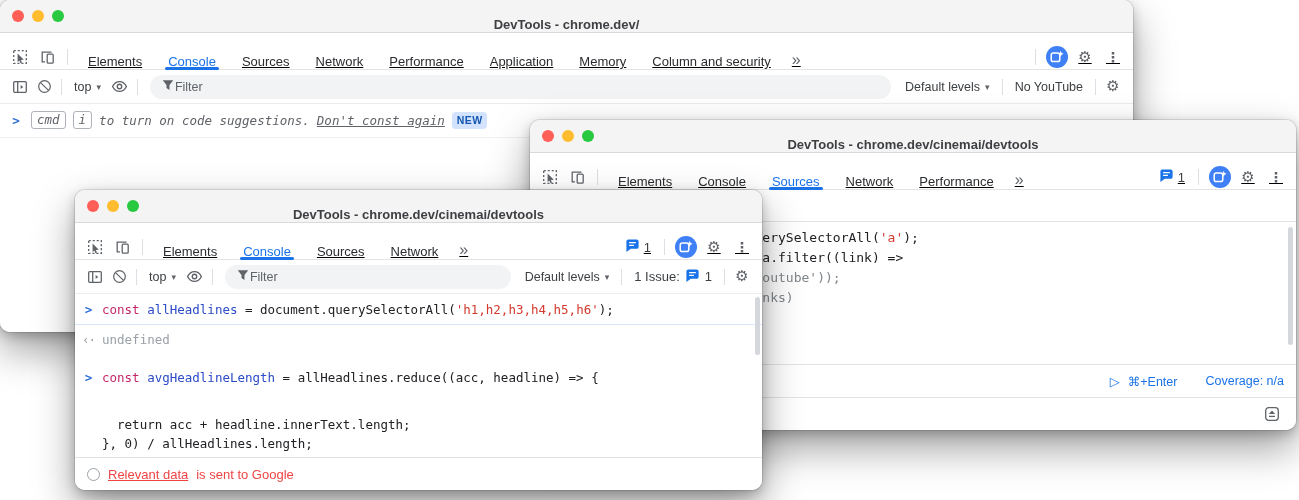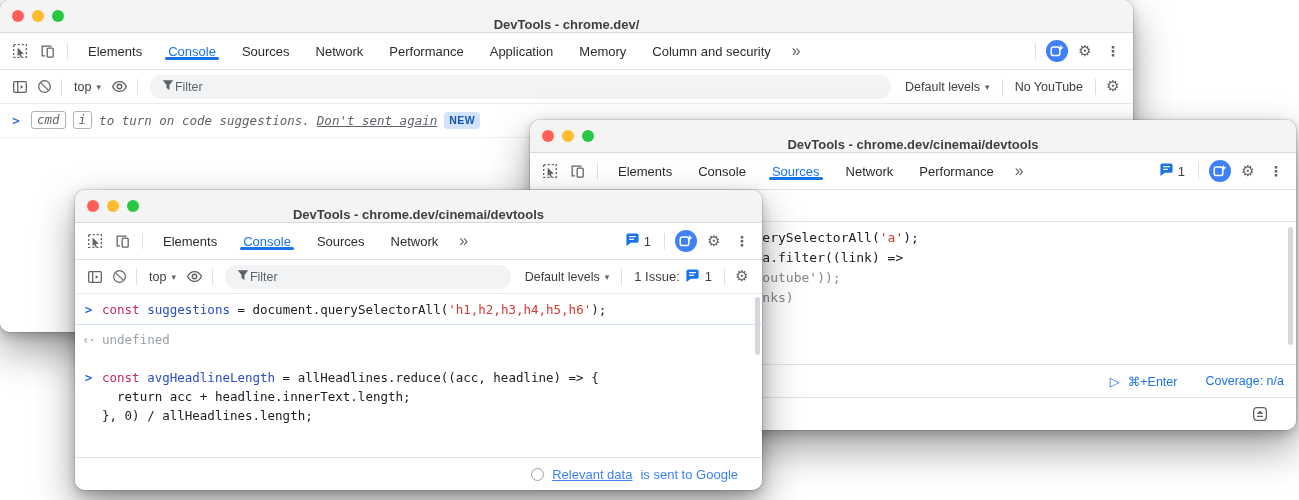--- a/index.html
+++ b/index.html
@@ -11,21 +11,21 @@
   #win2{left:530px;top:120px;width:766px;height:310px;z-index:2;}
   #win3{left:75px;top:190px;width:687px;height:300px;z-index:3;}
 
   .titlebar{height:32px;flex:none;background:#f4f4f5;border-bottom:1px solid #d9d9d9;
             display:flex;align-items:center;justify-content:center;position:relative;}
   .lights{position:absolute;left:12px;top:0;bottom:0;display:flex;align-items:center;gap:8px;}
   .light{width:12px;height:12px;border-radius:50%;}
   .l-red{background:#ff5f57;} .l-yellow{background:#febc2e;} .l-green{background:#28c840;}
   .title{font-size:13px;font-weight:600;color:#3d3f42;margin-top:16px;}
 
-  .tabbar{height:36px;flex:none;background:#fff;border-bottom:1px solid #e3e3e3;display:flex;align-items:center;padding:0 6px;}
+  .tabbar{height:36px;flex:none;background:#fff;border-bottom:1px solid #e3e3e3;display:flex;align-items:flex-end;padding:0 6px;text-decoration:underline;}
   .left-icons{display:flex;align-items:center;gap:3px;padding:0 2px;}
   .tab{display:flex;align-items:center;padding:0 13px;font-size:13px;color:#2a2c2f;position:relative;white-space:nowrap;}
   .tab.active{color:#1a73e8;}
   .tab.active::after{content:"";position:absolute;left:10px;right:10px;bottom:-1px;height:3px;border-radius:4px;background:#1a73e8;}
   .overflow{display:flex;align-items:center;padding:0 8px;color:#5f6368;font-size:16px;}
   .tab-right{margin-left:auto;display:flex;align-items:center;gap:4px;padding-right:2px;}
   .ibtn{min-width:24px;height:24px;display:flex;align-items:center;justify-content:center;color:#5f6368;border-radius:4px;flex:none;}
   .vsep{width:1px;height:16px;background:#dcdfe3;margin:0 5px;flex:none;align-self:center;}
   .glyph{font-size:15px;line-height:1;color:#5f6368;font-family:"DejaVu Sans",sans-serif;}
   .kebab{font-size:14px;font-weight:bold;}
@@ -50,22 +50,22 @@
   .console-area{flex:1;font-family:"DejaVu Sans Mono",monospace;font-size:12.5px;line-height:19px;position:relative;overflow:hidden;background:#fff;}
   .c-entry{display:flex;padding:6px 14px 5px 0;}
   .c-entry.first{border-bottom:1px solid #d8e6fd;}
   .c-prompt{width:27px;text-align:center;color:#2f6fd6;font-weight:bold;flex:none;}
   .c-marker{width:27px;text-align:center;color:#9aa0a6;flex:none;letter-spacing:-1px;}
   .c-code{white-space:pre;}
   .c-result{color:#9aa0a6;padding:5px 0;}
   .c-entry.block{margin-top:8px;}
   .tk-kw{color:#c42769;} .tk-vr{color:#2c4bc8;} .tk-st{color:#d43a2f;} .tk-d{color:#202124;} .tk-gy{color:#80868b;}
 
-  .footer{height:32px;flex:none;border-top:1px solid #e1e3e6;display:flex;align-items:center;padding:0 24px;gap:8px;
-          font-size:13px;color:#3b82f6;background:#fff;justify-content:flex-end;}
+  .footer{height:32px;flex:none;border-top:1px solid #e1e3e6;display:flex;align-items:center;padding:0 12px;gap:8px;
+          font-size:13px;color:#ef4444;background:#fff;}
   .o-circle{width:11px;height:11px;border:1.3px solid #9aa0a6;border-radius:50%;flex:none;}
   .f-link{text-decoration:underline;}
 
   .filetabs{height:31px;flex:none;border-bottom:1px solid #e3e3e3;display:flex;align-items:stretch;background:#fff;}
   .ft-toggle{width:34px;border-right:1px solid #ececec;display:flex;align-items:center;justify-content:center;color:#5f6368;flex:none;}
   .file-tab{display:flex;align-items:center;gap:9px;padding:0 10px 0 16px;color:#1a73e8;font-size:13px;position:relative;}
   .file-tab::after{content:"";position:absolute;left:3px;right:3px;bottom:-1px;height:3px;background:#1a73e8;border-radius:4px;}
   .ft-close{color:#5f6368;font-size:14px;line-height:1;}
 
   .editor{flex:1;font-family:"DejaVu Sans Mono",monospace;font-size:13px;line-height:20px;padding-top:6px;position:relative;overflow:hidden;background:#fff;}
@@ -195,21 +195,21 @@
       </span>
     <span class="vsep"></span>
     <span class="ibtn glyph">⚙</span>
   </div>
 
   <div class="hint-row">
     <span class="prompt-chev">&gt;</span>
     <span class="key">cmd</span>
     <span class="key">i</span>
     <span>to turn on code suggestions.</span>
-    <span class="hint-link">Don't sent again</span>
+    <span class="hint-link">Don't const again</span>
     <span class="badge-new">NEW</span>
   </div>
   <div class="blank-fill"></div>
 </div>
 
 <div class="window" id="win2">
   <div class="titlebar">
     <div class="lights">
       <span class="light l-red"></span>
       <span class="light l-yellow"></span>
@@ -449,31 +449,31 @@
       </span>
       <span>1</span>
     </span>
     <span class="vsep"></span>
     <span class="ibtn glyph">⚙</span>
   </div>
 
   <div class="console-area">
     <div class="c-entry first">
       <span class="c-prompt">&gt;</span>
-      <span class="c-code"><span class="tk-kw">const </span><span class="tk-vr">suggestions</span><span class="tk-d"> = document.querySelectorAll(</span><span class="tk-st">'h1,h2,h3,h4,h5,h6'</span><span class="tk-d">);</span></span>
+      <span class="c-code"><span class="tk-kw">const </span><span class="tk-vr">allHeadlines</span><span class="tk-d"> = document.querySelectorAll(</span><span class="tk-st">'h1,h2,h3,h4,h5,h6'</span><span class="tk-d">);</span></span>
     </div>
     <div class="c-entry c-result">
       <span class="c-marker">‹·</span>
       <span>undefined</span>
     </div>
     <div class="c-entry block">
       <span class="c-prompt">&gt;</span>
       <span class="c-lines">
         <span class="c-code" style="display:block;"><span class="tk-kw">const </span><span class="tk-vr">avgHeadlineLength</span><span class="tk-d"> = allHeadlines.reduce((acc, headline) =&gt; {</span></span>
-        <span class="c-code" style="display:block;"><span class="tk-d">  return acc + headline.innerText.length;</span></span>
+        <span class="c-code" style="display:block;margin-top:28px;"><span class="tk-d">  return acc + headline.innerText.length;</span></span>
         <span class="c-code" style="display:block;"><span class="tk-d">}, 0) / allHeadlines.length;</span></span>
       </span>
     </div>
     <div class="sb-thumb" style="right:2px;top:3px;height:58px;"></div>
   </div>
 
   <div class="footer">
     <span class="o-circle"></span>
     <span class="f-link">Relevant data</span>
     <span>is sent to Google</span>

